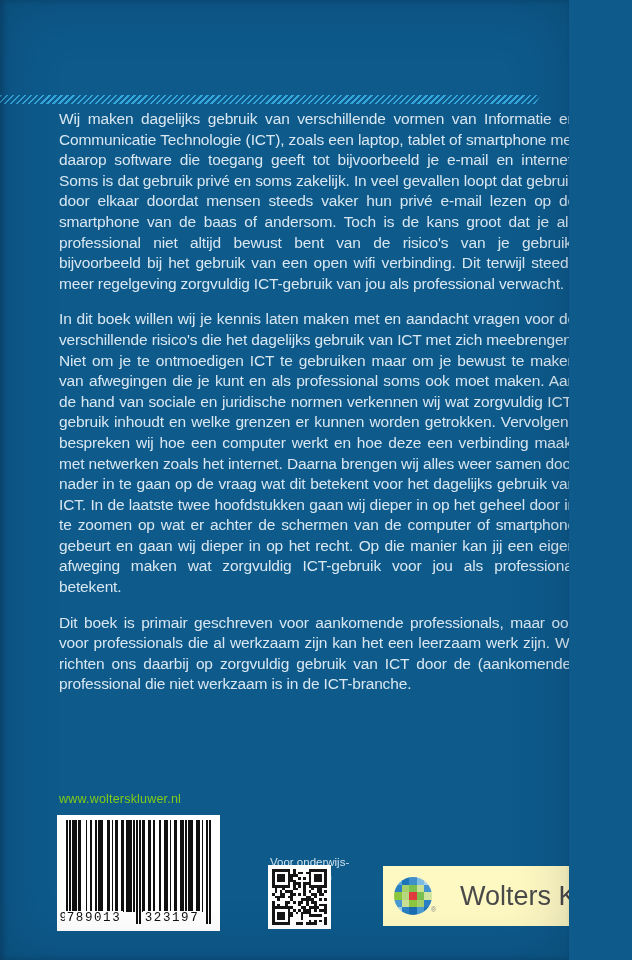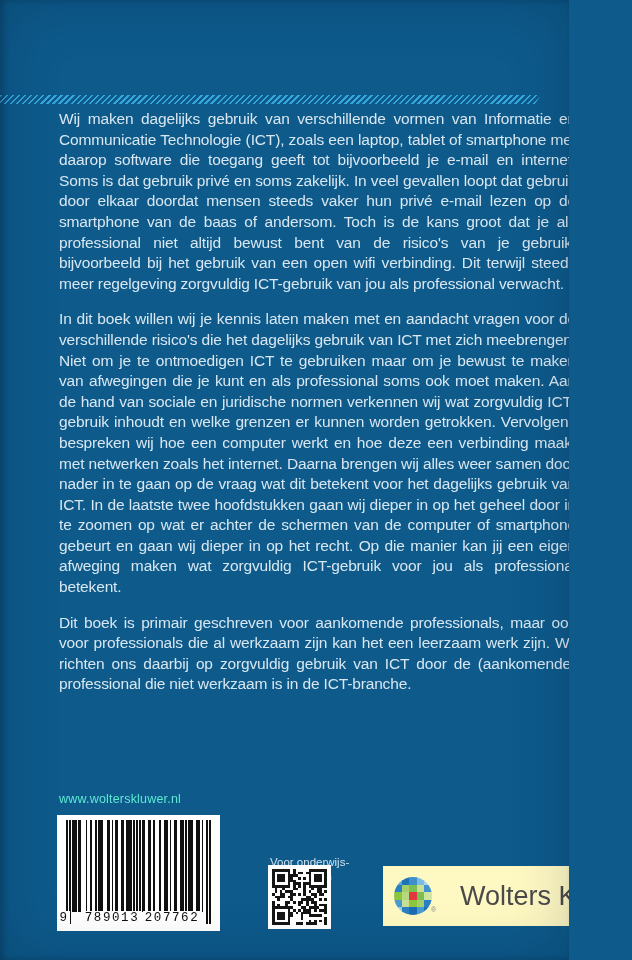--- a/index.html
+++ b/index.html
@@ -22,38 +22,38 @@
     color:#d8e7f1;
   }
   .blurb p{
     margin:0 0 15px 0;
     font-size:15.5px;line-height:20.6px;letter-spacing:-0.15px;
     text-align:justify;hyphens:auto;
   }
   .blurb p.author-note{margin:0;text-align:left;}
   .website{
     position:absolute;left:59px;top:792px;
-    font-size:12.5px;letter-spacing:.2px;color:#5eead4;
+    font-size:12.5px;letter-spacing:.2px;color:#84cc16;
   }
   .barcode-box{
     position:absolute;left:57px;top:815px;width:163px;height:116px;
     background:#ffffff;
   }
   .barcode-box svg{
     position:absolute;left:9px;top:5px;width:145px;height:104px;
     shape-rendering:crispEdges;fill:#101010;
   }
   .ean-digits span{
     position:absolute;top:96px;
     font-family:"Liberation Mono",monospace;
     font-size:12.5px;letter-spacing:1.6px;color:#101010;
     background:#ffffff;text-align:center;line-height:14px;
   }
   .ean-first{left:1px;width:12px;letter-spacing:0;}
-  .ean-g1{left:26px;width:58px;}
+  .ean-g1{left:8px;width:58px;}
   .ean-g2{left:86px;width:58px;}
   .qr-label{
     position:absolute;left:270px;top:835px;
     font-size:11.5px;line-height:14px;color:#cfe2ee;
     white-space:pre-line;
     margin-top:20px;
   }
   .qr-box{
     position:absolute;left:268px;top:865px;width:63px;height:64px;
     background:#ffffff;
@@ -147,21 +147,21 @@
         <rect x="85" y="0" width="1" height="88"></rect>
         <rect x="86" y="0" width="1" height="88"></rect>
         <rect x="87" y="0" width="1" height="88"></rect>
         <rect x="89" y="0" width="1" height="88"></rect>
         <rect x="92" y="0" width="1" height="100"></rect>
         <rect x="94" y="0" width="1" height="100"></rect>
       </svg>
     <div class="ean-digits">
       <span class="ean-first">9</span>
       <span class="ean-g1">789013</span>
-      <span class="ean-g2">207762</span>
+      <span class="ean-g2">323197</span>
     </div>
   </div>
 
   <div class="qr-label">Voor onderwijs-
 pagina scan</div>
 
   <div class="qr-box">
     <svg viewBox="0 0 21 21" preserveAspectRatio="none">
         <rect x="8" y="0" width="1" height="1"></rect>
         <rect x="8" y="1" width="1" height="1"></rect>

